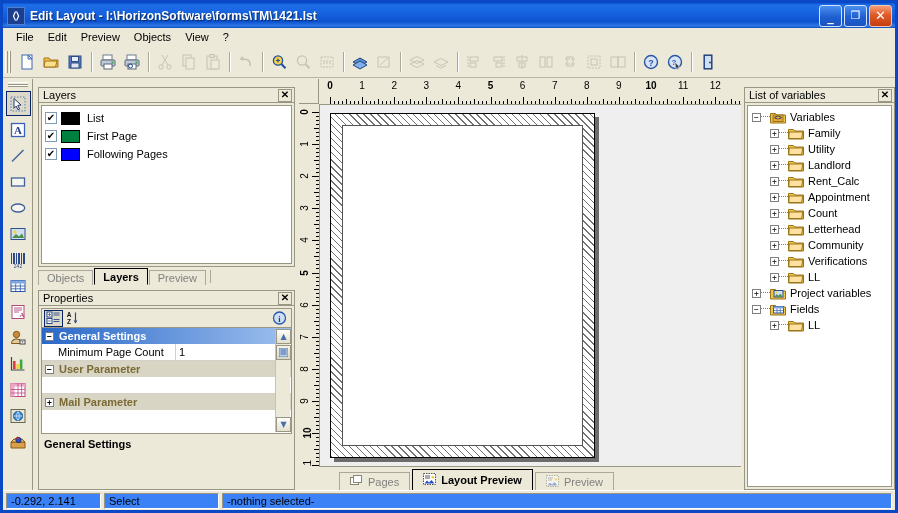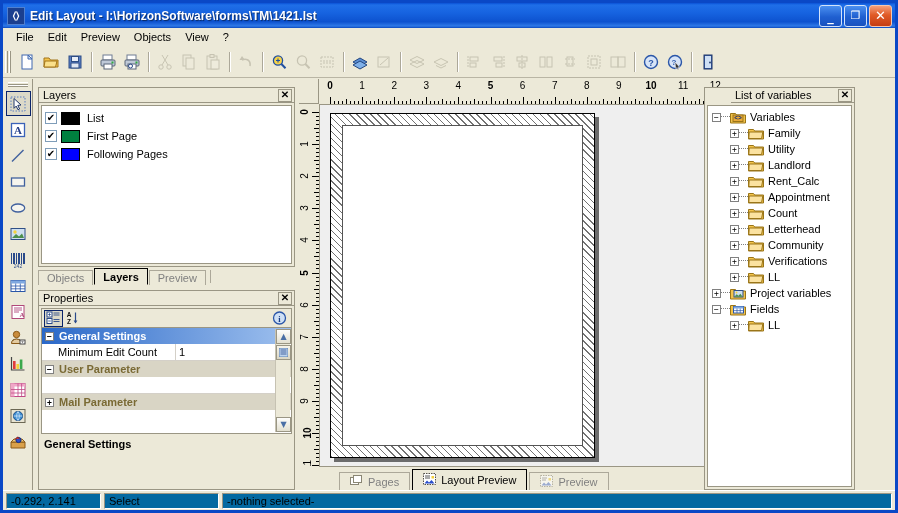--- a/index.html
+++ b/index.html
@@ -231,26 +231,26 @@
   .doctabs{
     position:absolute;left:20px;right:0;bottom:0;height:24px;
     background:#ece9d8;border-top:1px solid #9a9684;
     display:flex;align-items:flex-end;padding-left:20px;box-sizing:border-box;
   }
   .dtab{
     height:18px;padding:0 10px;font-size:11px;color:#808080;
     display:flex;align-items:center;gap:5px;background:#ece9d8;
     border:1px solid #aca899;border-bottom:none;margin-right:2px;box-sizing:border-box;
   }
-  .dtab.active{color:#000;font-weight:normal;height:21px;border:1px solid #000;border-bottom:none;}
+  .dtab.active{color:#000;font-weight:bold;height:21px;border:1px solid #000;border-bottom:none;}
 
   
   .vars-panel{
-    position:absolute;left:701px;top:84px;width:151px;height:403px;
-    border:1px solid #9a9684;background:#ece9d8;box-sizing:border-box;padding-left:26px;
+    position:absolute;left:741px;top:84px;width:151px;height:403px;
+    border:1px solid #9a9684;background:#ece9d8;box-sizing:border-box;
   }
   .vars-body{
     position:absolute;left:2px;top:17px;right:2px;bottom:2px;background:#fff;
     border:1px solid #9a9684;box-sizing:border-box;padding:3px 0 0 2px;overflow:hidden;
   }
   .tree-row{display:flex;align-items:center;height:16px;font-size:11px;white-space:nowrap;}
   .tnode{
     width:9px;height:9px;border:1px solid #808080;background:#fff;
     font-size:8px;line-height:7px;text-align:center;color:#000;
     font-family:"DejaVu Sans Mono",monospace;box-sizing:border-box;flex:none;
@@ -259,21 +259,21 @@
   .tlabel{margin-left:4px;}
 
   
   .statusbar{
     position:absolute;left:0;bottom:0;width:892px;height:20px;
     background:#ece9d8;border-top:1px solid #fff;display:flex;align-items:center;
     padding:2px 3px;box-sizing:border-box;gap:3px;
   }
   .sb-cell{
     height:16px;border:1px solid #9a9684;border-right-color:#fff;border-bottom-color:#fff;
-    background:#0369a1;display:flex;align-items:center;padding:0 4px;
+    background:#3b82f6;display:flex;align-items:center;padding:0 4px;
     font-size:11px;box-sizing:border-box;
   }
 </style>
 </head>
 <body>
 
 <div class="app">
 
   <div class="titlebar">
     <div class="title-icon">〈〉</div>
@@ -675,21 +675,21 @@
     </div>
 
     <div class="props-grid">
 
       <div class="cat-row sel">
         <span class="expander">−</span>
         <span>General Settings</span>
       </div>
 
       <div class="prop-row">
-        <span class="prop-name">Minimum Edit Count</span>
+        <span class="prop-name">Minimum Page Count</span>
         <span class="prop-val">1</span>
       </div>
 
 
       <div class="cat-row plain">
         <span class="expander">−</span>
         <span>User Parameter</span>
       </div>
 
       <div class="prop-row">

